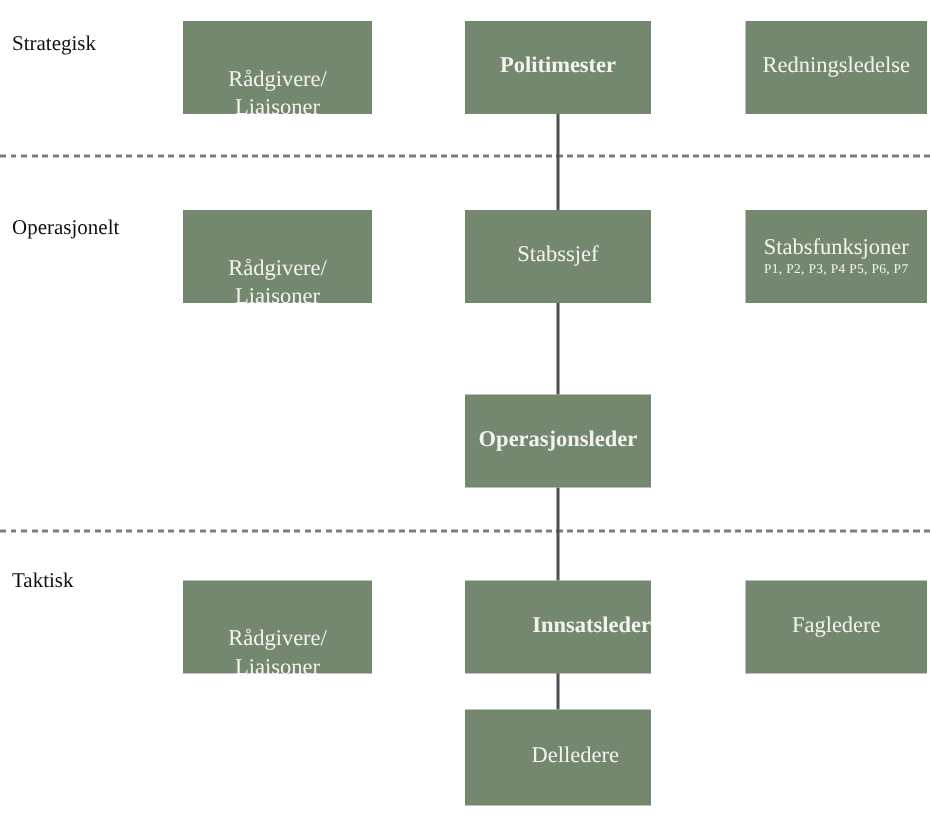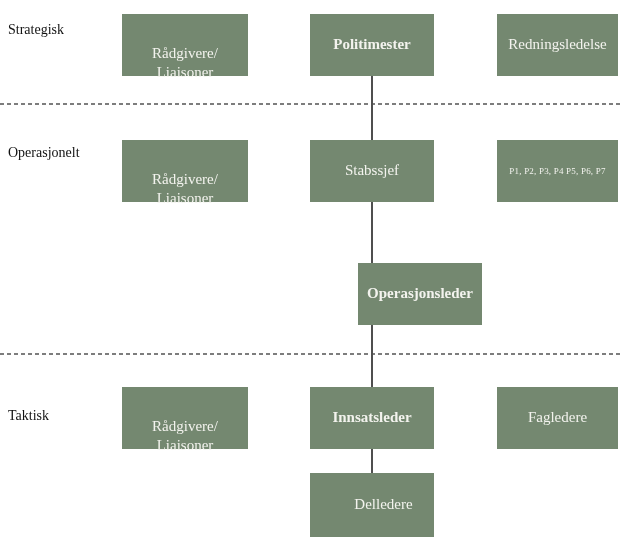--- a/index.html
+++ b/index.html
@@ -12,21 +12,21 @@
     overflow: hidden;
   }
   .tier-label {
     position: absolute;
     left: 8px;
     font-size: 14px;
     color: var(--label-text, #111111);
   }
   .l-strategic   { top: 22px; }
   .l-operational { top: 145px; }
-  .l-tactical    { top: 408px; }
+  .l-tactical    { top: 380px; }
 
   .dashline {
     position: absolute;
     left: 0;
     width: 620px;
     height: 2px;
     background: repeating-linear-gradient(90deg,
       var(--dashed, #7d7d7d) 0 4px, transparent 4px 7px);
   }
   .dash1 { top: 103px; }
@@ -60,24 +60,24 @@
   .pre { white-space: pre-line; margin-top: 36px; }
 
   .b-r1-left  { left: 122px; top: 14px;  width: 126px; height: 62px; }
   .b-r1-mid   { left: 310px; top: 14px;  width: 124px; height: 62px; }
   .b-r1-right { left: 497px; top: 14px;  width: 121px; height: 62px; }
 
   .b-r2-left  { left: 122px; top: 140px; width: 126px; height: 62px; }
   .b-r2-mid   { left: 310px; top: 140px; width: 124px; height: 62px; justify-content: center; }
   .b-r2-right { left: 497px; top: 140px; width: 121px; height: 62px; }
 
-  .b-mid      { left: 310px; top: 263px; width: 124px; height: 62px; margin-left: 48px; }
+  .b-mid      { left: 310px; top: 263px; width: 124px; height: 62px; }
 
   .b-r3-left  { left: 122px; top: 387px; width: 126px; height: 62px; }
-  .b-r3-mid   { left: 310px; top: 387px; width: 124px; height: 62px; }
+  .b-r3-mid   { left: 310px; top: 387px; width: 124px; height: 62px; align-items: flex-end; }
   .b-r3-right { left: 497px; top: 387px; width: 121px; height: 62px; }
 
   .b-bottom   { left: 310px; top: 473px; width: 124px; height: 64px; padding-left: 23px; }
 
   .sf-title { font-size: 15px; line-height: 1.15; }
   .sf-sub   { font-size: 9px;  line-height: 1.2; letter-spacing: 0.2px; }
 </style>
 </head>
 <body>
 
@@ -107,20 +107,21 @@
   </div>
 
   <div class="box b-r2-left">
     <span class="pre">Rådgivere/
 Liaisoner</span>
   </div>
   <div class="box b-r2-mid">
     <span>Stabssjef</span>
   </div>
   <div class="box b-r2-right">
+    <span class="sf-title">Stabsfunksjoner</span>
     <span class="sf-sub">P1, P2, P3, P4 P5, P6, P7</span>
   </div>
 
   <div class="box bold b-mid">
     <span>Operasjonsleder</span>
   </div>
 
   <div class="box b-r3-left">
     <span class="pre">Rådgivere/
 Liaisoner</span>

